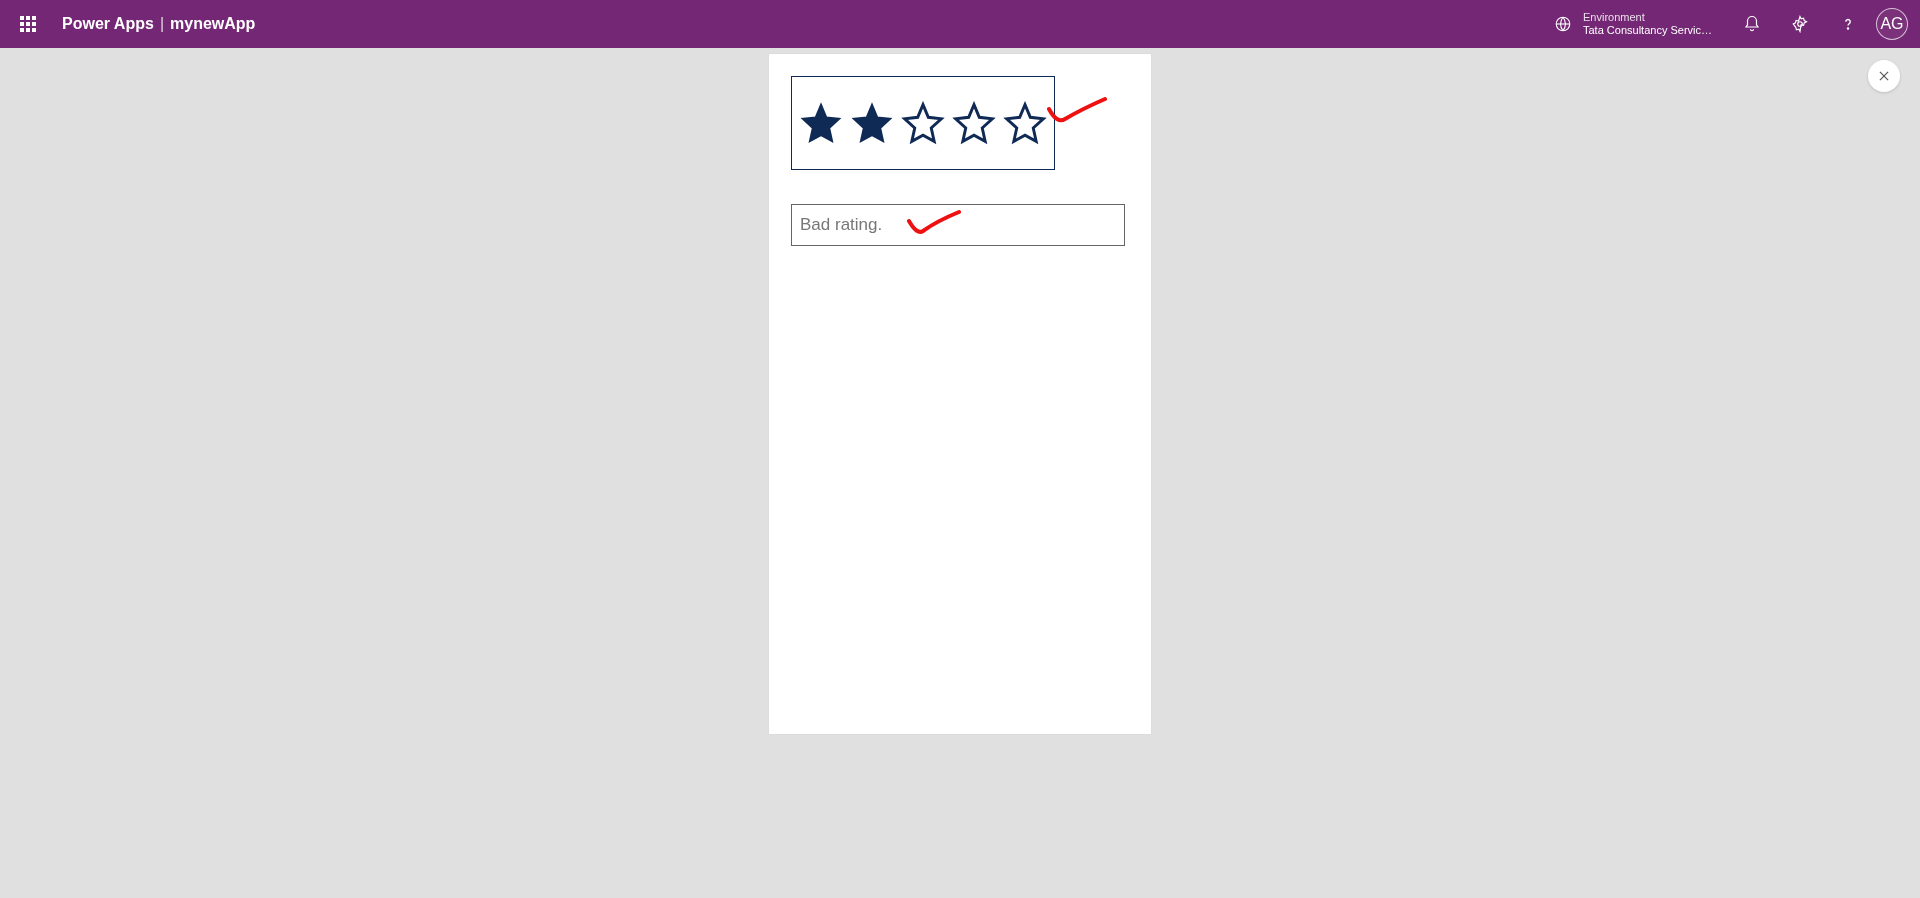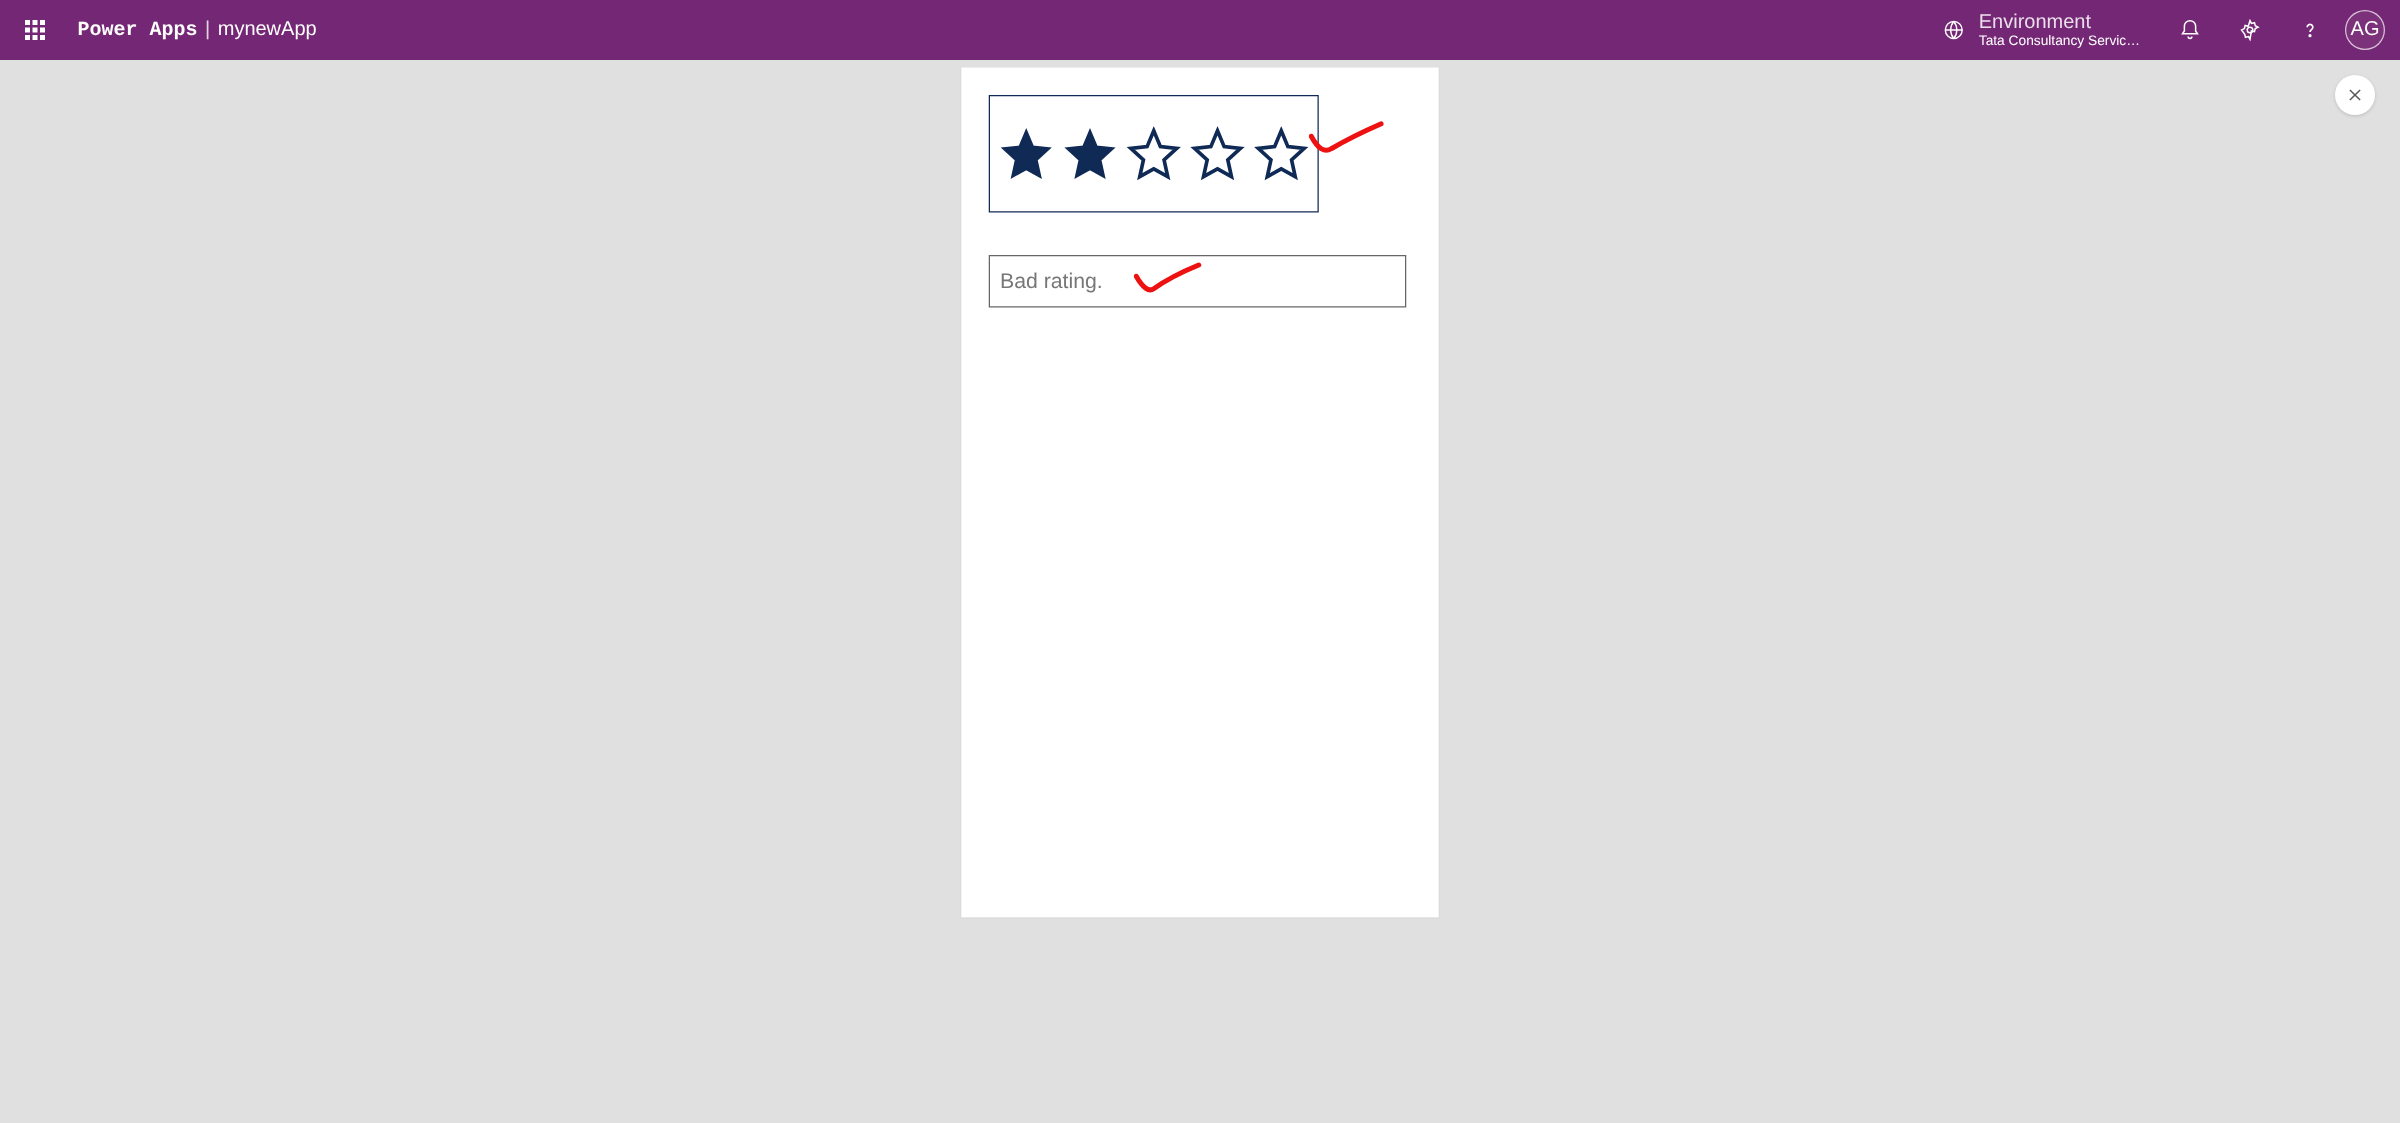--- a/index.html
+++ b/index.html
@@ -43,23 +43,23 @@
       height: 4px;
       background: white;
     }
     .title-area {
       display: flex;
       align-items: center;
       gap: 6px;
       font-size: 16px;
       margin-left: 10px;
     }
-    .title-main { font-weight: 600; font-family: Liberation Mono, monospace; }
+    .title-main { font-weight: 600; }
     .title-sep { font-weight: 400; color: rgba(255,255,255,0.8); }
-    .title-sub { font-weight: 400; }
+    .title-sub { font-weight: 700; }
     .header-right {
       display: flex;
       align-items: center;
       gap: 8px;
     }
     .env-block {
       display: flex;
       align-items: center;
       gap: 10px;
       margin-right: 12px;
@@ -69,21 +69,21 @@
       width: 20px;
       height: 20px;
       display:flex;align-items:center;justify-content:center;
     }
     .env-text {
       display: flex;
       flex-direction: column;
       line-height: 1.2;
       max-width: 170px;
     }
-    .env-label { font-size: 16px; color: rgba(255,255,255,0.85); }
+    .env-label { font-size: 11px; color: rgba(255,255,255,0.85); }
     .env-name { font-size: 11px; white-space: nowrap; overflow: hidden; text-overflow: ellipsis; }
     .icon-btn {
       width: 40px;
       height: 40px;
       display: flex;
       align-items: center;
       justify-content: center;
       cursor: pointer;
     }
     .avatar {

